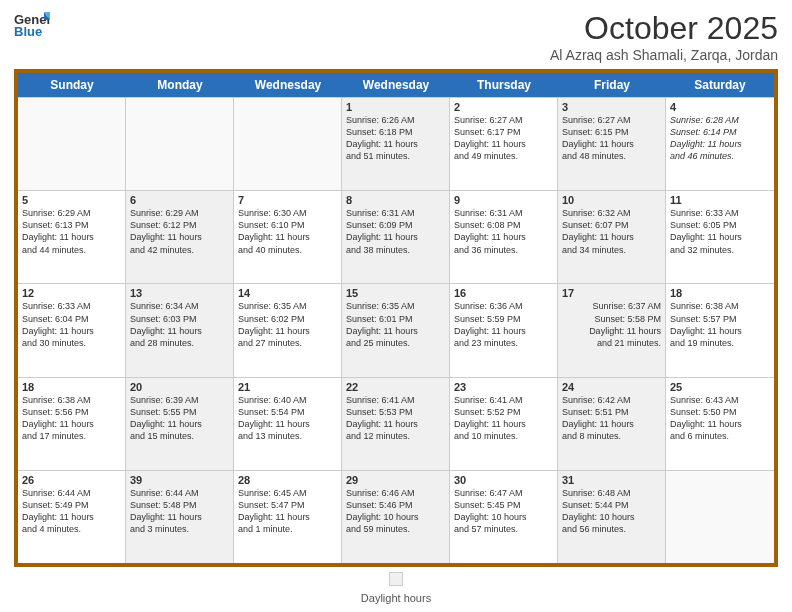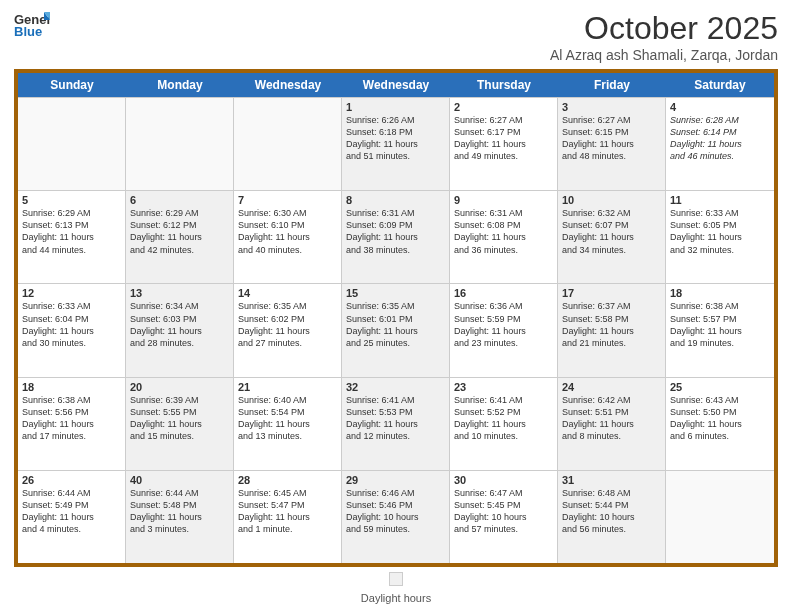--- a/index.html
+++ b/index.html
@@ -258,21 +258,21 @@
           </div>
           <div class="cal-cell">
             <div class="day-num">16</div>
             <div class="day-info" style="white-space: pre-line;">Sunrise: 6:36 AM
 Sunset: 5:59 PM
 Daylight: 11 hours
 and 23 minutes.</div>
           </div>
           <div class="cal-cell shaded">
             <div class="day-num">17</div>
-            <div class="day-info" style="white-space: pre-line;">Sunrise: 6:37 AM
+            <div class="day-info" style="white-space: pre-line; text-align: right;">Sunrise: 6:37 AM
 Sunset: 5:58 PM
 Daylight: 11 hours
 and 21 minutes.</div>
           </div>
           <div class="cal-cell">
             <div class="day-num">18</div>
             <div class="day-info" style="white-space: pre-line;">Sunrise: 6:38 AM
 Sunset: 5:57 PM
 Daylight: 11 hours
 and 19 minutes.</div>
@@ -294,21 +294,21 @@
 and 15 minutes.</div>
           </div>
           <div class="cal-cell">
             <div class="day-num">21</div>
             <div class="day-info" style="white-space: pre-line;">Sunrise: 6:40 AM
 Sunset: 5:54 PM
 Daylight: 11 hours
 and 13 minutes.</div>
           </div>
           <div class="cal-cell shaded">
-            <div class="day-num">32</div>
+            <div class="day-num">22</div>
             <div class="day-info" style="white-space: pre-line;">Sunrise: 6:41 AM
 Sunset: 5:53 PM
 Daylight: 11 hours
 and 12 minutes.</div>
           </div>
           <div class="cal-cell">
             <div class="day-num">23</div>
             <div class="day-info" style="white-space: pre-line;">Sunrise: 6:41 AM
 Sunset: 5:52 PM
 Daylight: 11 hours
@@ -331,21 +331,21 @@
         </div>
         <div class="cal-week">
           <div class="cal-cell">
             <div class="day-num">26</div>
             <div class="day-info" style="white-space: pre-line;">Sunrise: 6:44 AM
 Sunset: 5:49 PM
 Daylight: 11 hours
 and 4 minutes.</div>
           </div>
           <div class="cal-cell shaded">
-            <div class="day-num">40</div>
+            <div class="day-num">39</div>
             <div class="day-info" style="white-space: pre-line;">Sunrise: 6:44 AM
 Sunset: 5:48 PM
 Daylight: 11 hours
 and 3 minutes.</div>
           </div>
           <div class="cal-cell">
             <div class="day-num">28</div>
             <div class="day-info" style="white-space: pre-line;">Sunrise: 6:45 AM
 Sunset: 5:47 PM
 Daylight: 11 hours

